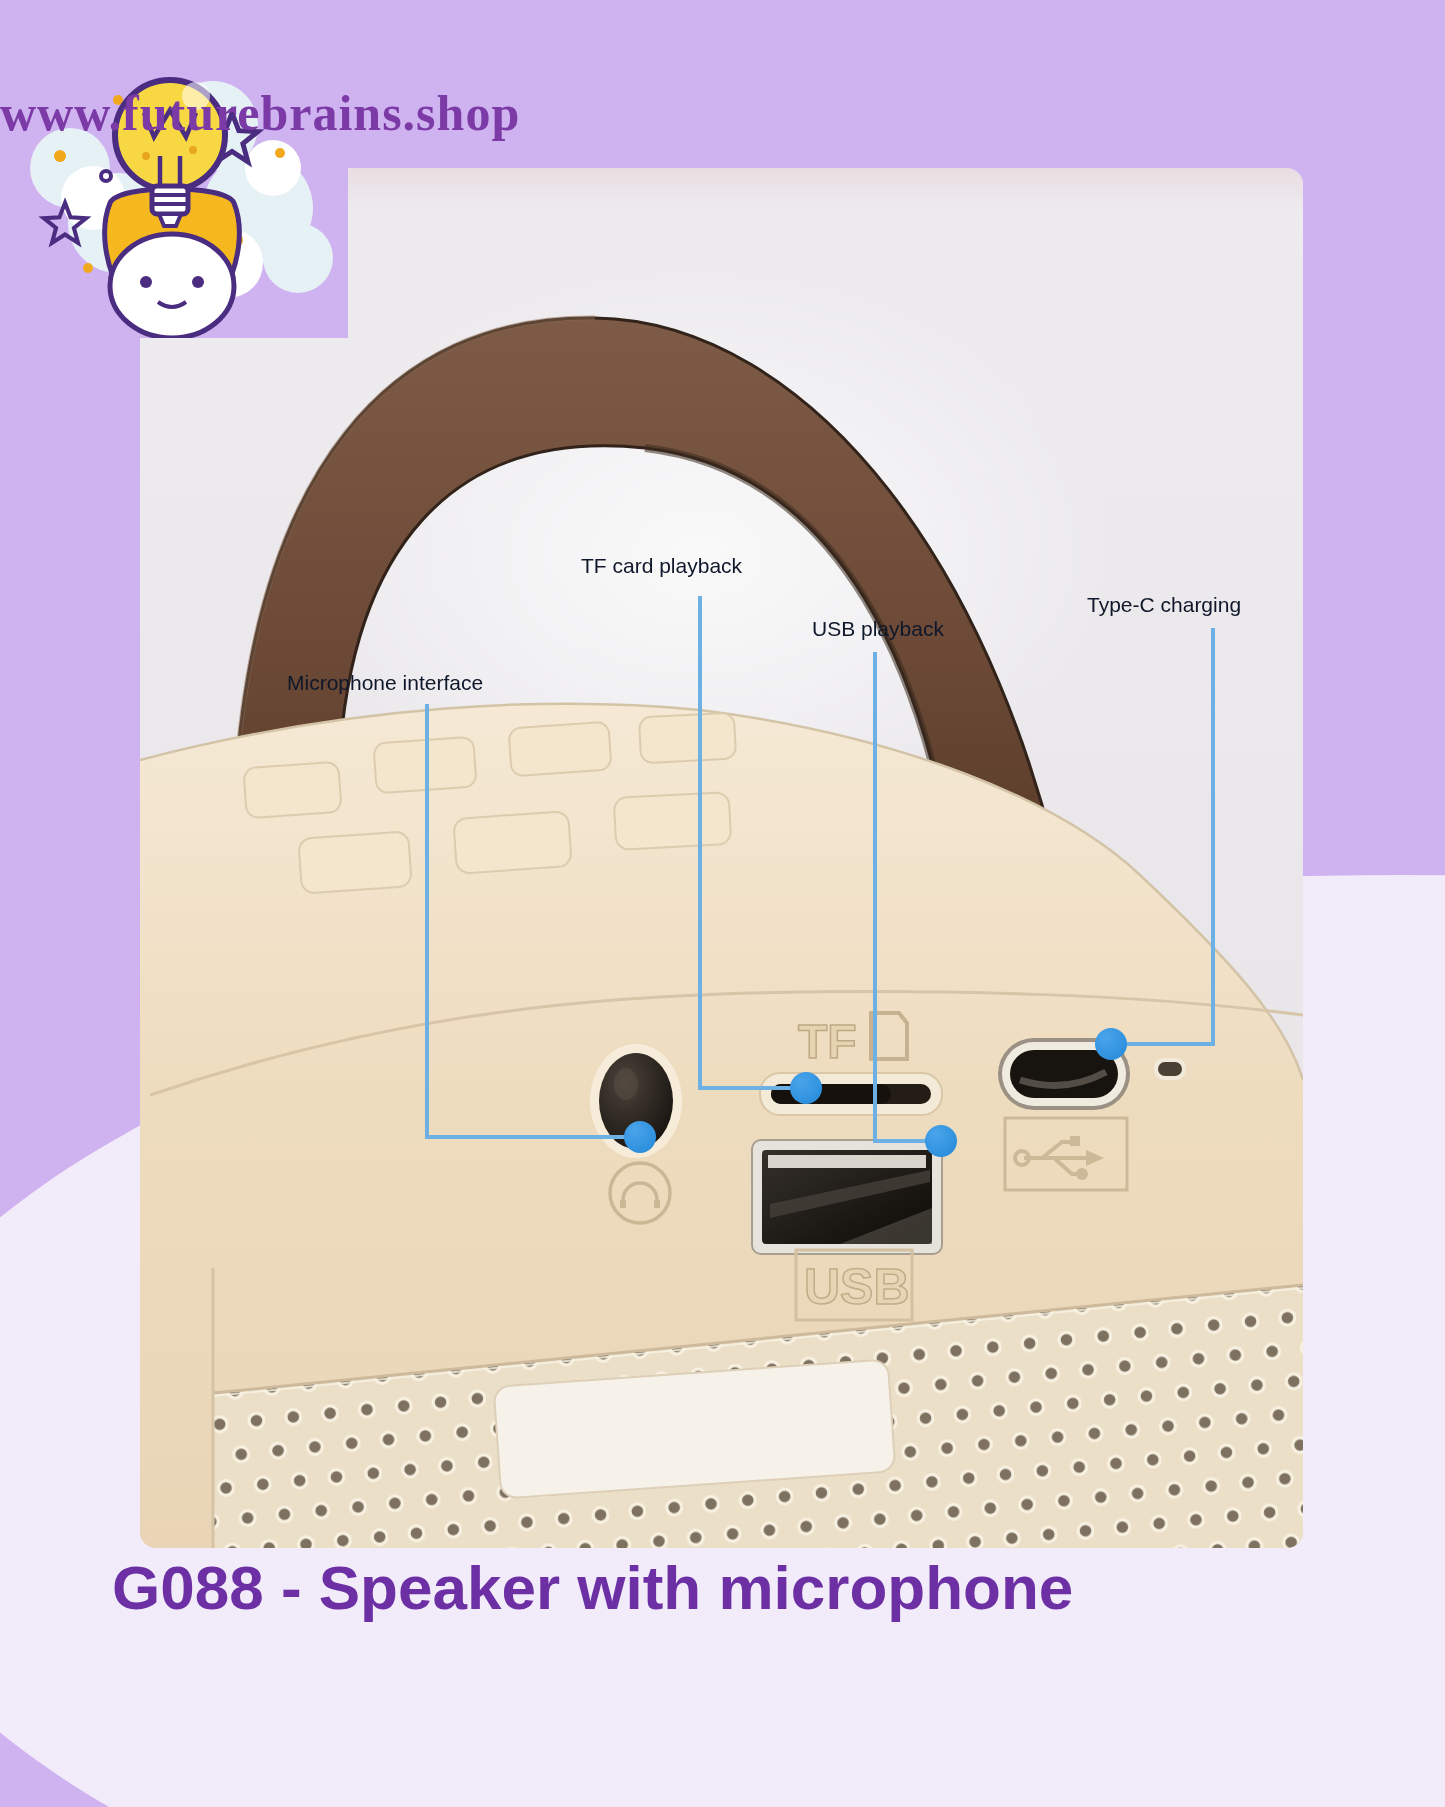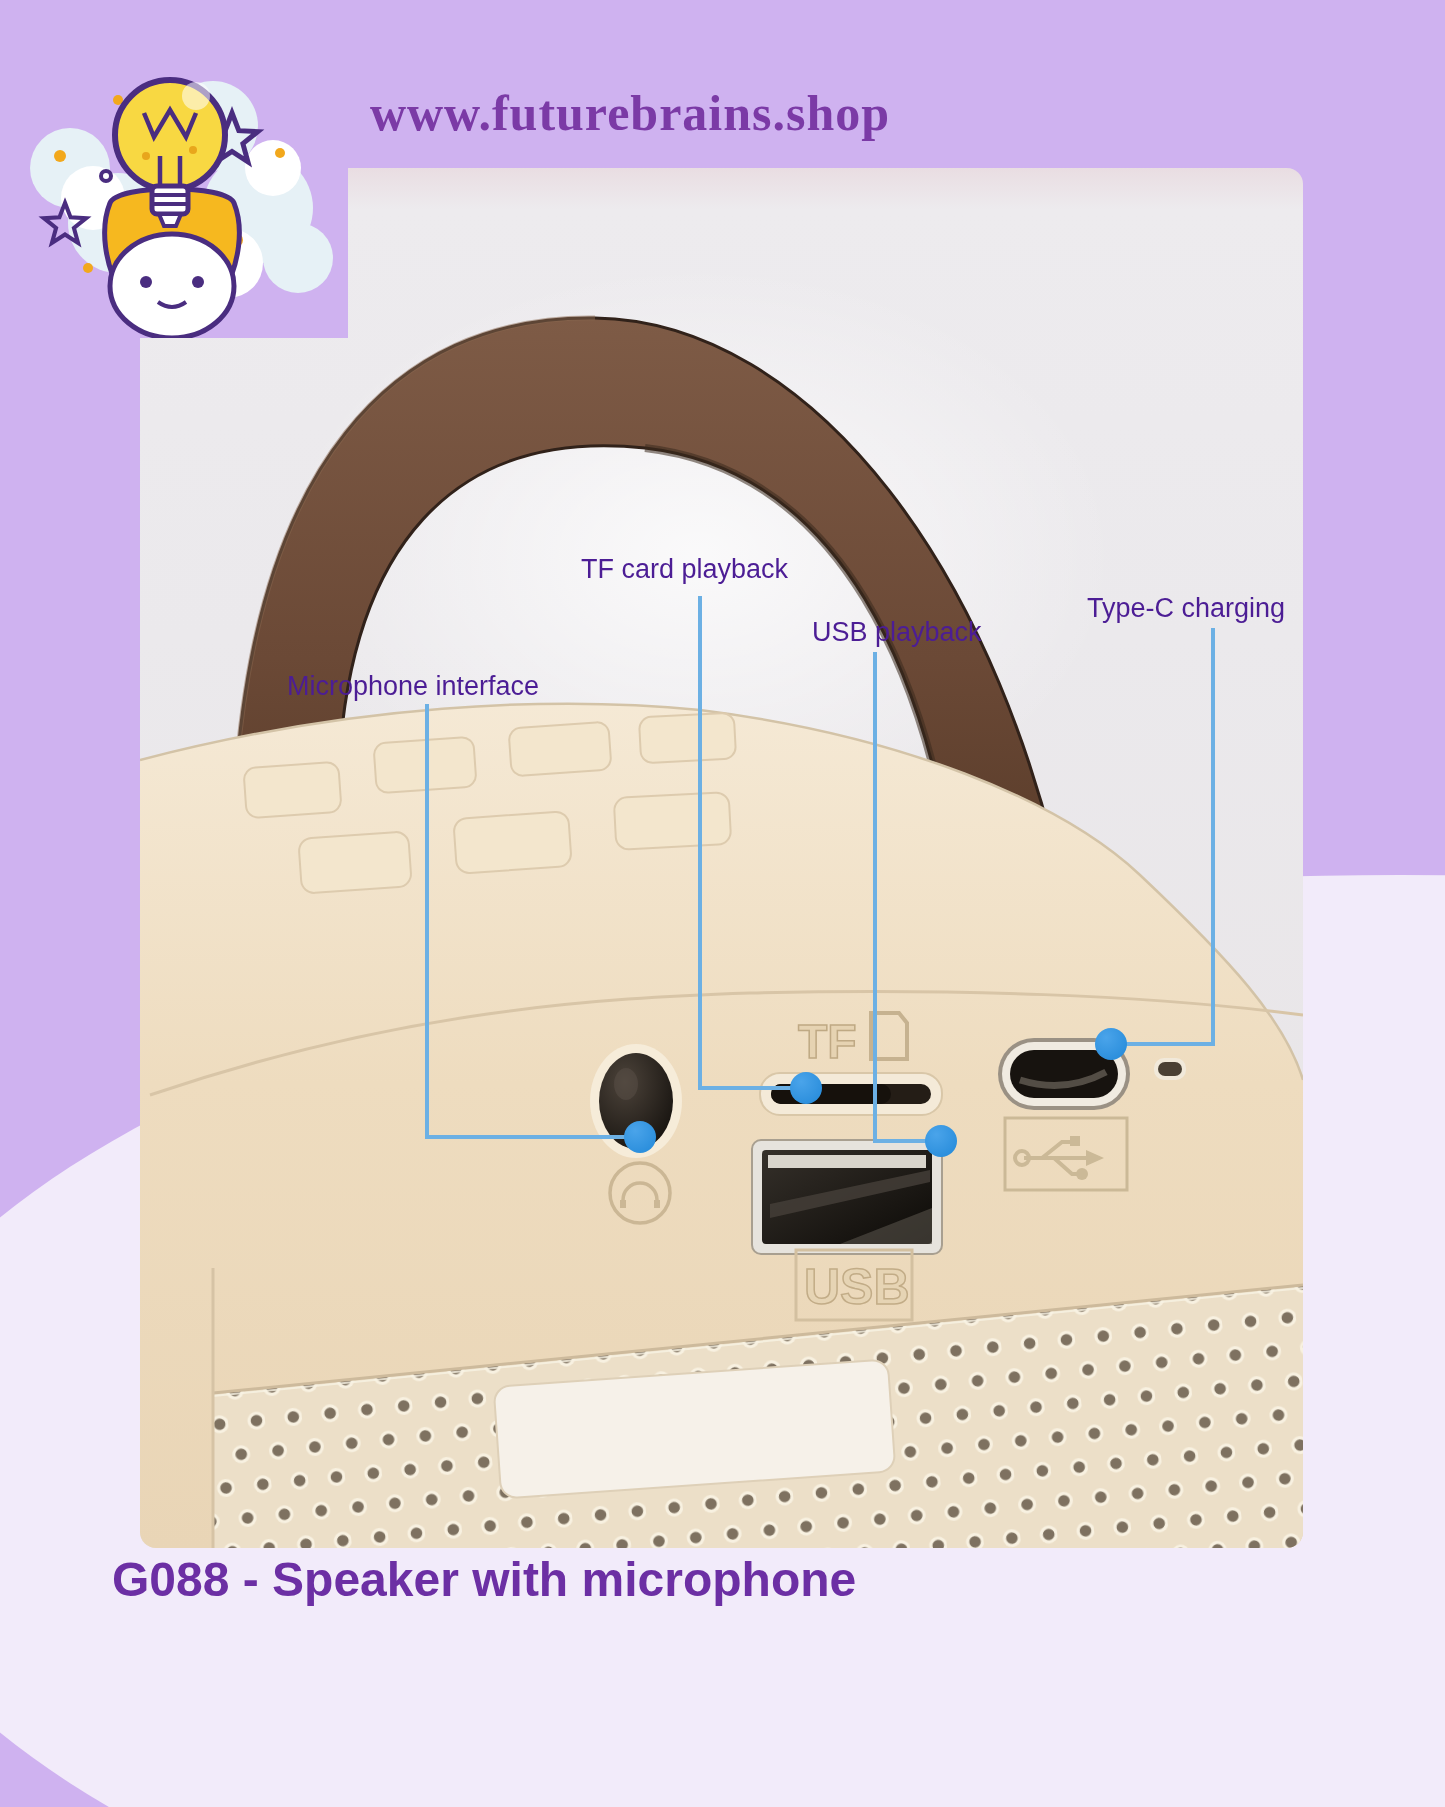--- a/index.html
+++ b/index.html
@@ -19,31 +19,31 @@
       linear-gradient(180deg,#e9dde2 0%,#edebee 3%,#ebe9ec 34%,#e7e3e5 100%);
     overflow:hidden;
     border-radius:16px;
   }
   .photo svg{position:absolute;left:0;top:0;}
   .logo-badge{
     position:absolute;left:18px;top:38px;width:330px;height:300px;
     background:#cfb2f0;
   }
   .site-url{
-    position:absolute;left:0;top:84px;width:1260px;text-align:center;
+    position:absolute;left:0;top:84px;width:1260px;text-align:left;
     font-family:"Liberation Serif", serif;font-weight:bold;
     font-size:50px;color:#7b3aa6;letter-spacing:1px;
   }
   .product-title{
     position:absolute;left:112px;top:1552px;
-    font-weight:bold;font-size:48px;color:#6c2fa4;letter-spacing:0px;
+    font-weight:bold;font-size:62px;color:#6c2fa4;letter-spacing:0px;
     white-space:nowrap;
   }
   .callout-label{
-    position:absolute;font-size:27px;color:#4c1d95;white-space:nowrap;
+    position:absolute;font-size:21px;color:#0f172a;white-space:nowrap;
   }
   .callout-line{position:absolute;background:#6cb0e4;}
   .callout-line.v{width:4px;}
   .callout-line.h{height:4px;}
   .callout-dot{
     position:absolute;width:32px;height:32px;border-radius:50%;
     background:radial-gradient(circle at 35% 30%, #4aa4ea, #2288d8);
   }
   #lbl-mic{left:287px;top:671px;}
   #lbl-tf{left:581px;top:554px;}

